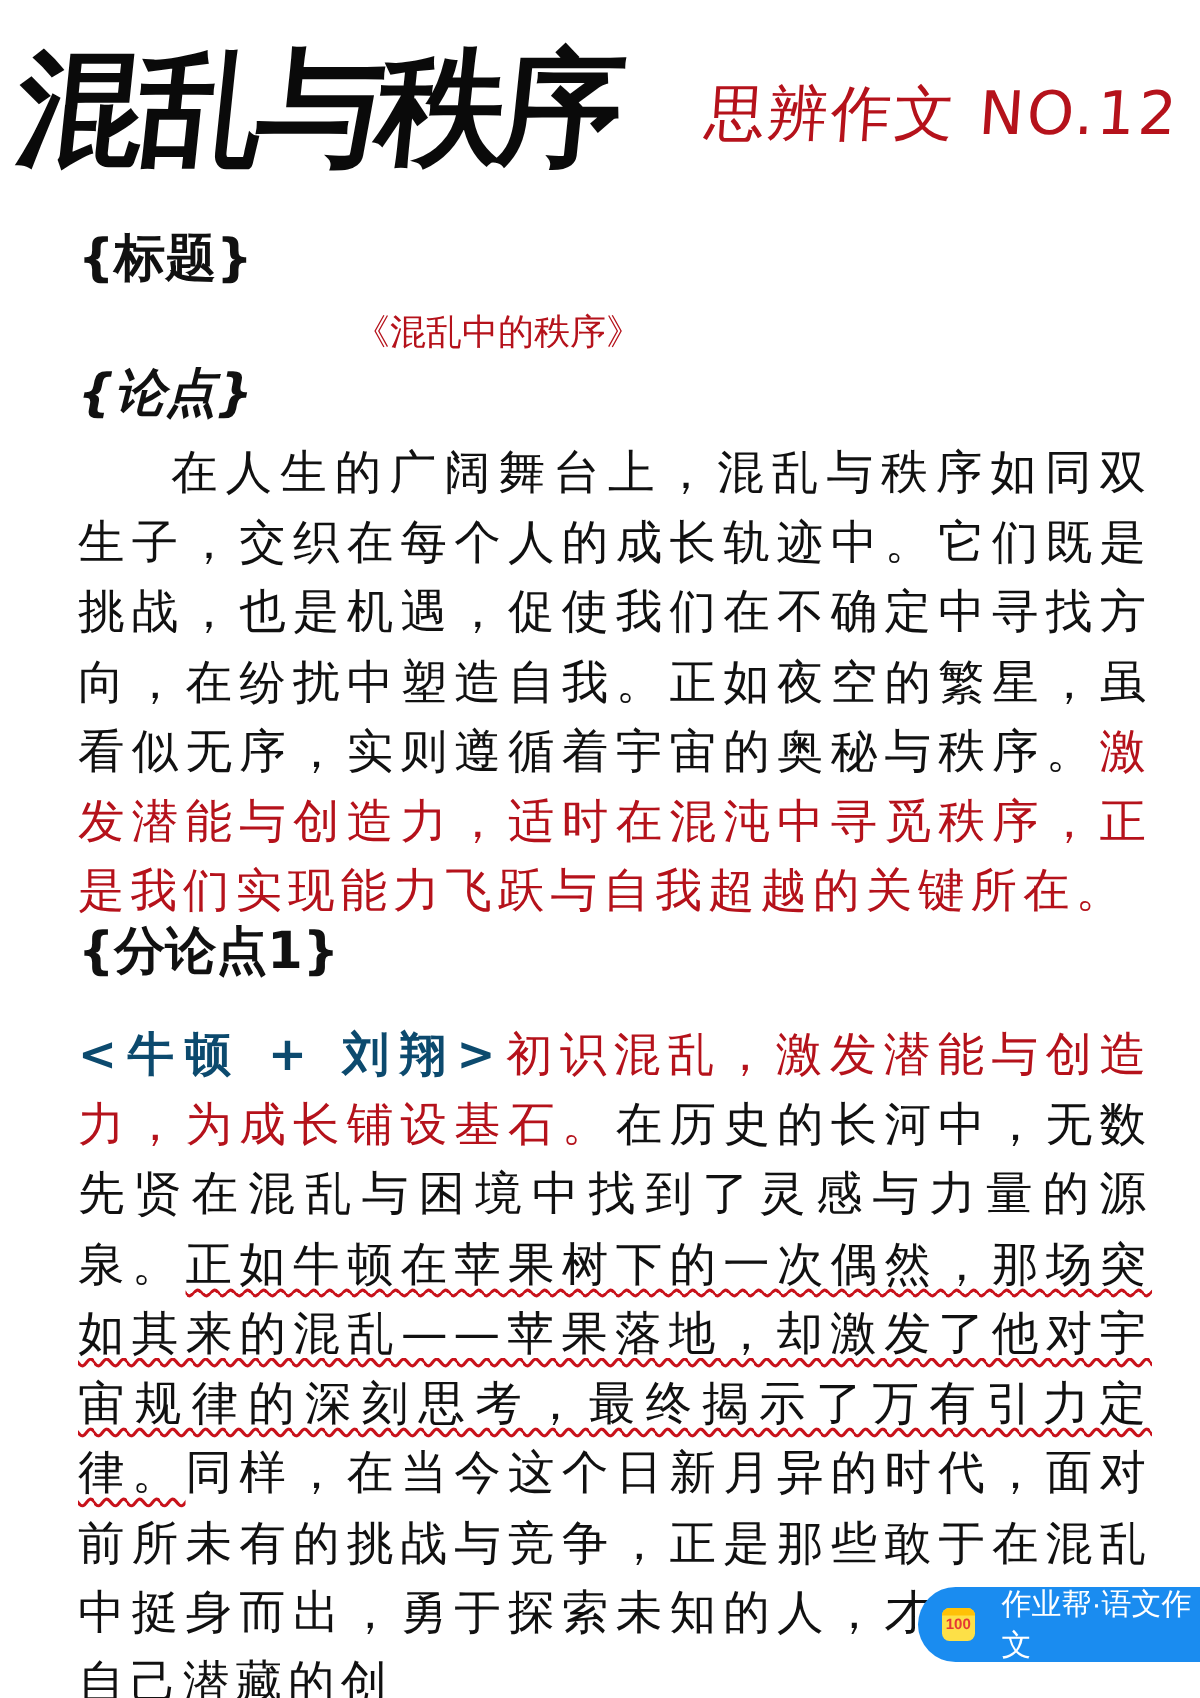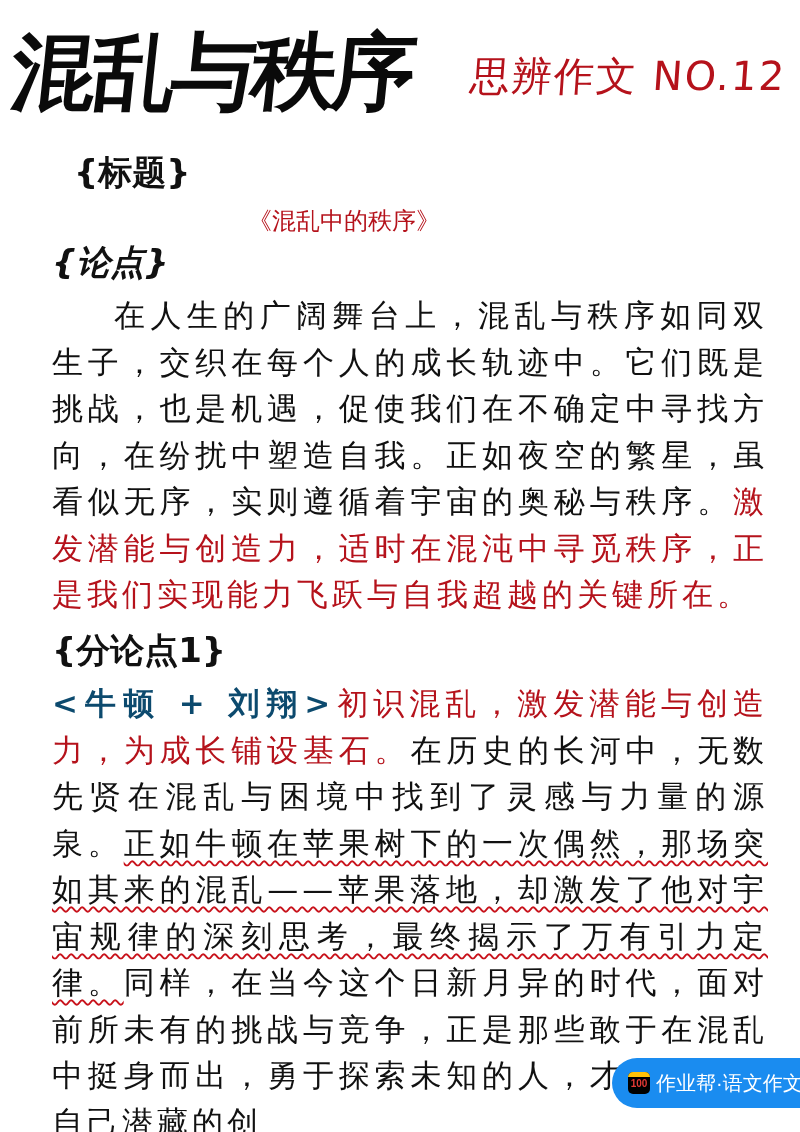--- a/index.html
+++ b/index.html
@@ -15,66 +15,66 @@
   }
   .series {
     position:absolute; left:470px; top:52px; font-size:40px; color:#b5121b;
     line-height:48px; letter-spacing:2px; transform:skewX(-4deg);
   }
   .section-label {
     position:absolute; left:52px; font-size:34px; color:#111; line-height:44px;
     font-weight:bold;
   }
   .essay-title {
-    position:absolute; left:12px; width:664px; top:204px; text-align:center;
+    position:absolute; left:0; width:664px; top:204px; text-align:center;
     font-size:24px; color:#b5121b; line-height:34px;
   }
   .para {
     position:absolute; left:52px; width:716px; font-size:31px;
     line-height:46.5px; letter-spacing:4px; color:#111; text-align:justify;
   }
   .red { color:#b5121b; }
   .wavy {
     text-decoration: underline wavy #c8121b; text-decoration-thickness:1.5px;
     text-underline-offset:6px;
   }
   .bold-black { font-weight:bold; color:#0c4a6e; letter-spacing:6px; }
   .badge {
     position:absolute; left:612px; top:1058px; width:200px; height:50px;
     background:#1a8cf0; border-radius:25px 0 0 25px; display:flex; align-items:center;
     padding-left:16px; box-sizing:border-box; color:#fff; font-size:20px;
     font-family:"Liberation Sans", sans-serif;
   }
   .badge-icon {
-    width:22px; height:22px; border-radius:5px; background:#000000; margin-right:6px;
+    width:22px; height:22px; border-radius:5px; background:#fde047; margin-right:18px;
     display:flex; align-items:center; justify-content:center; font-size:10px;
     font-weight:bold; color:#e53935; position:relative; overflow:hidden;
   }
   .badge-icon::before {
     content:""; position:absolute; left:0; top:0; width:22px; height:5px; background:#ffc107;
   }
 </style>
 </head>
 <body>
 
 <div class="header">
   <div class="main-title">混乱与秩序</div>
   <div class="series">思辨作文 NO.12</div>
 </div>
 
-<div class="section-label" style="top:150px;margin-left:22px;">{标题}</div>
+<div class="section-label" style="top:150px;">{标题}</div>
 <div class="essay-title">《混乱中的秩序》</div>
 
 <div class="section-label" style="top:240px;font-style:italic;">{论点}</div>
 
 <div class="para" style="top:292px; text-indent:62px;">
   <span>在人生的广阔舞台上，混乱与秩序如同双生子，交织在每个人的成长轨迹中。它们既是挑战，也是机遇，促使我们在不确定中寻找方向，在纷扰中塑造自我。正如夜空的繁星，虽看似无序，实则遵循着宇宙的奥秘与秩序。</span><span class="red">激发潜能与创造力，适时在混沌中寻觅秩序，正是我们实现能力飞跃与自我超越的关键所在。</span>
 </div>
 
-<div class="section-label" style="top:628px;">{分论点1}</div>
+<div class="section-label" style="top:612px;">{分论点1}</div>
 
 <div class="para" style="top:680px;">
   <span class="bold-black">&lt;牛顿 + 刘翔&gt;</span><span class="red">初识混乱，激发潜能与创造力，为成长铺设基石。</span><span>在历史的长河中，无数先贤在混乱与困境中找到了灵感与力量的源泉。</span><span class="wavy">正如牛顿在苹果树下的一次偶然，那场突如其来的混乱——苹果落地，却激发了他对宇宙规律的深刻思考，最终揭示了万有引力定律。</span><span>同样，在当今这个日新月异的时代，面对前所未有的挑战与竞争，正是那些敢于在混乱中挺身而出，勇于探索未知的人，才能激发出自己潜藏的创</span>
 </div>
 
 <div class="badge">
   <span class="badge-icon">100</span>
   <span>作业帮·语文作文</span>
 </div>
 

